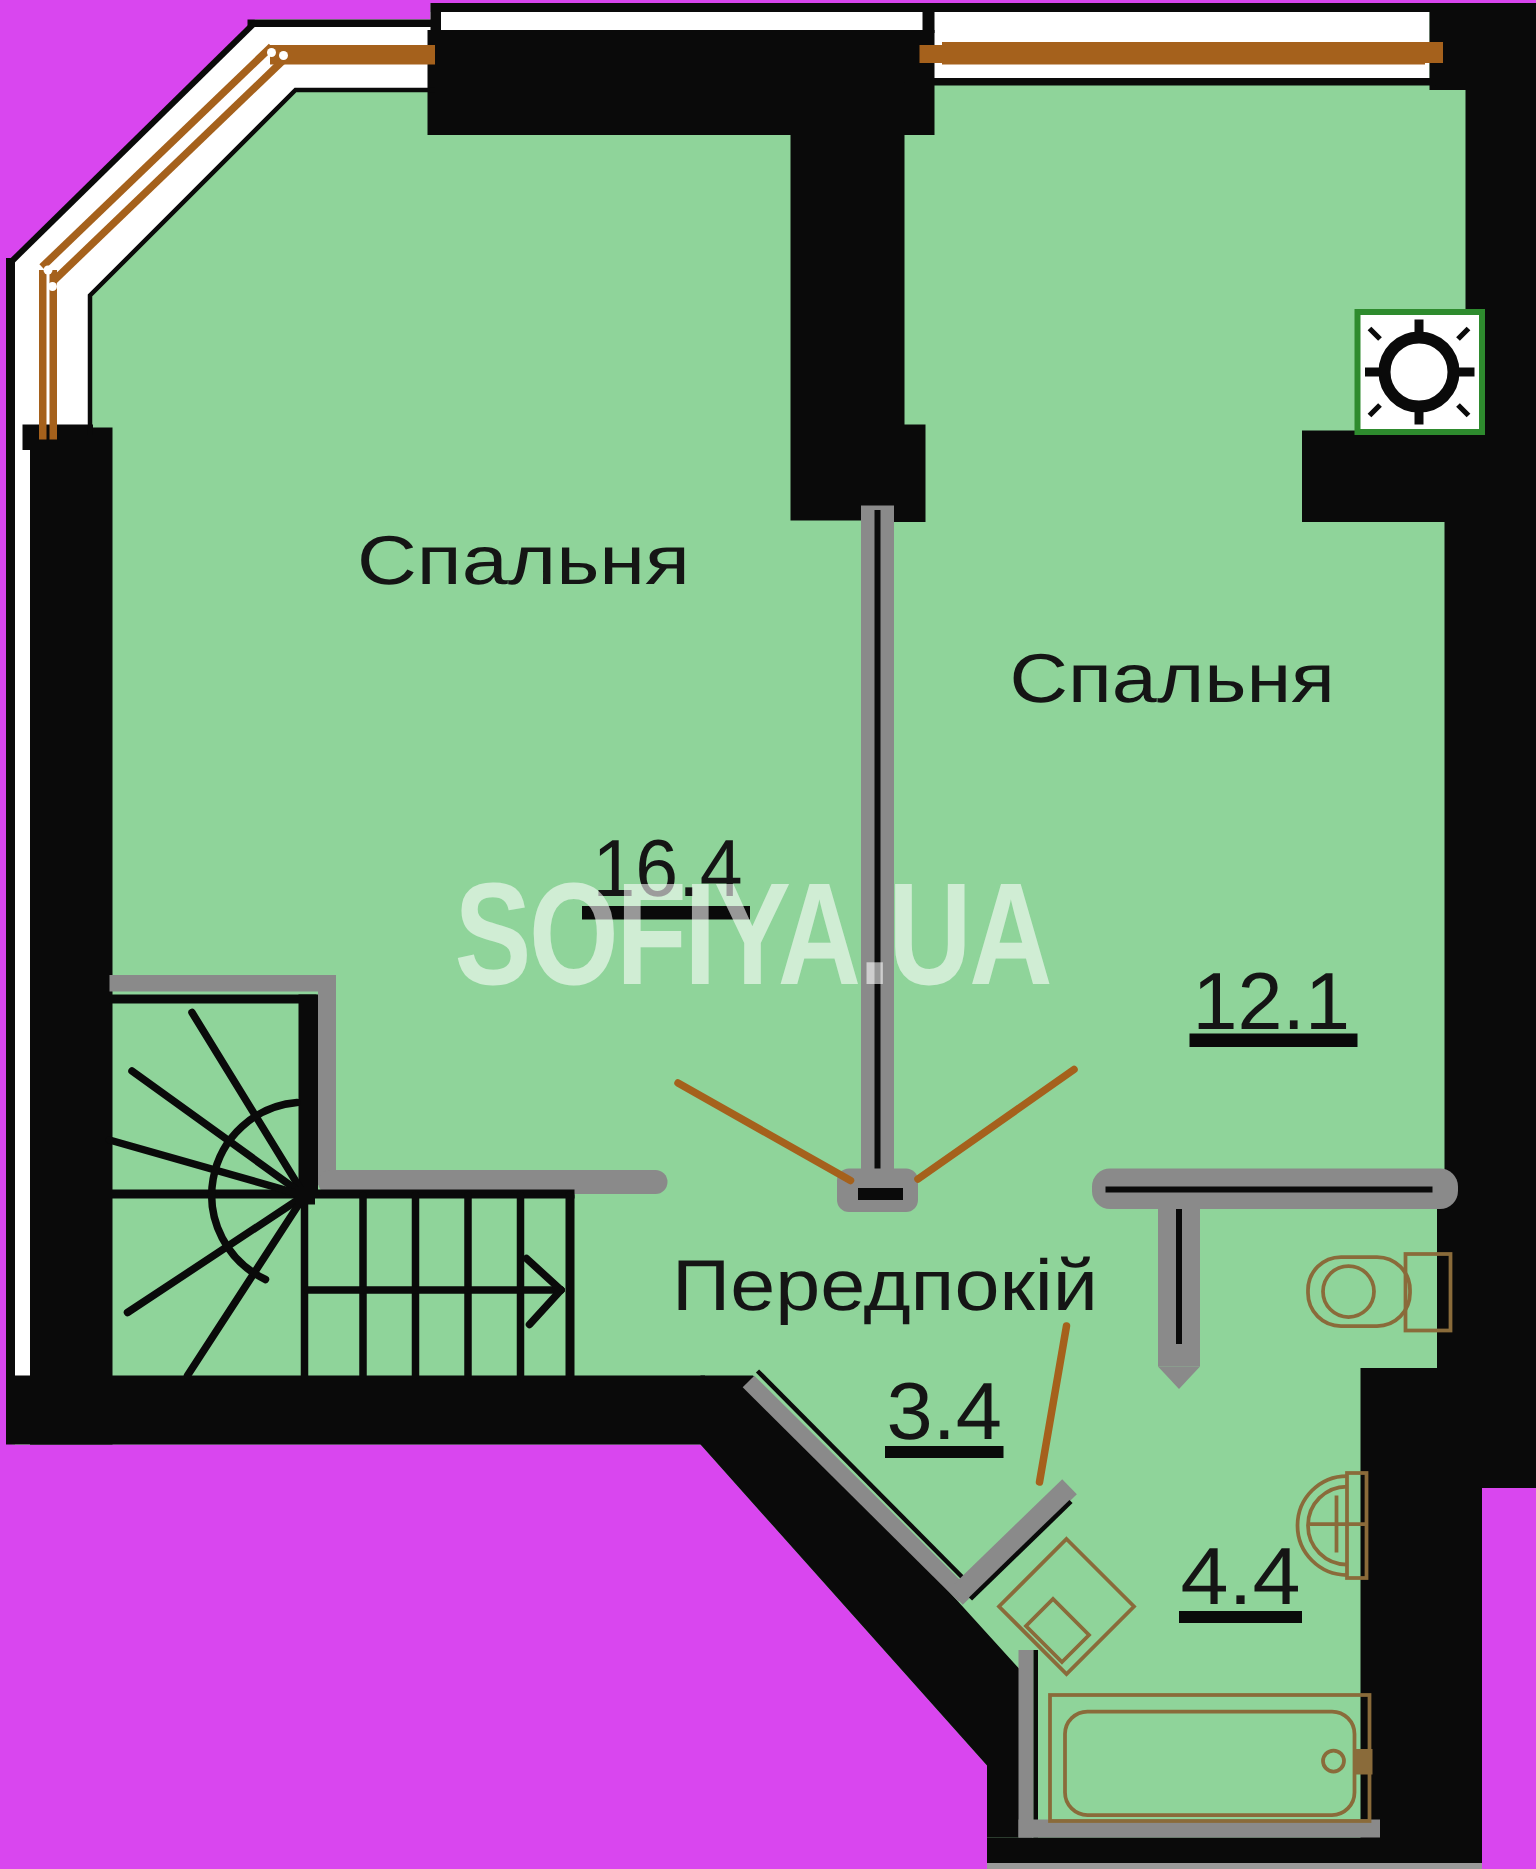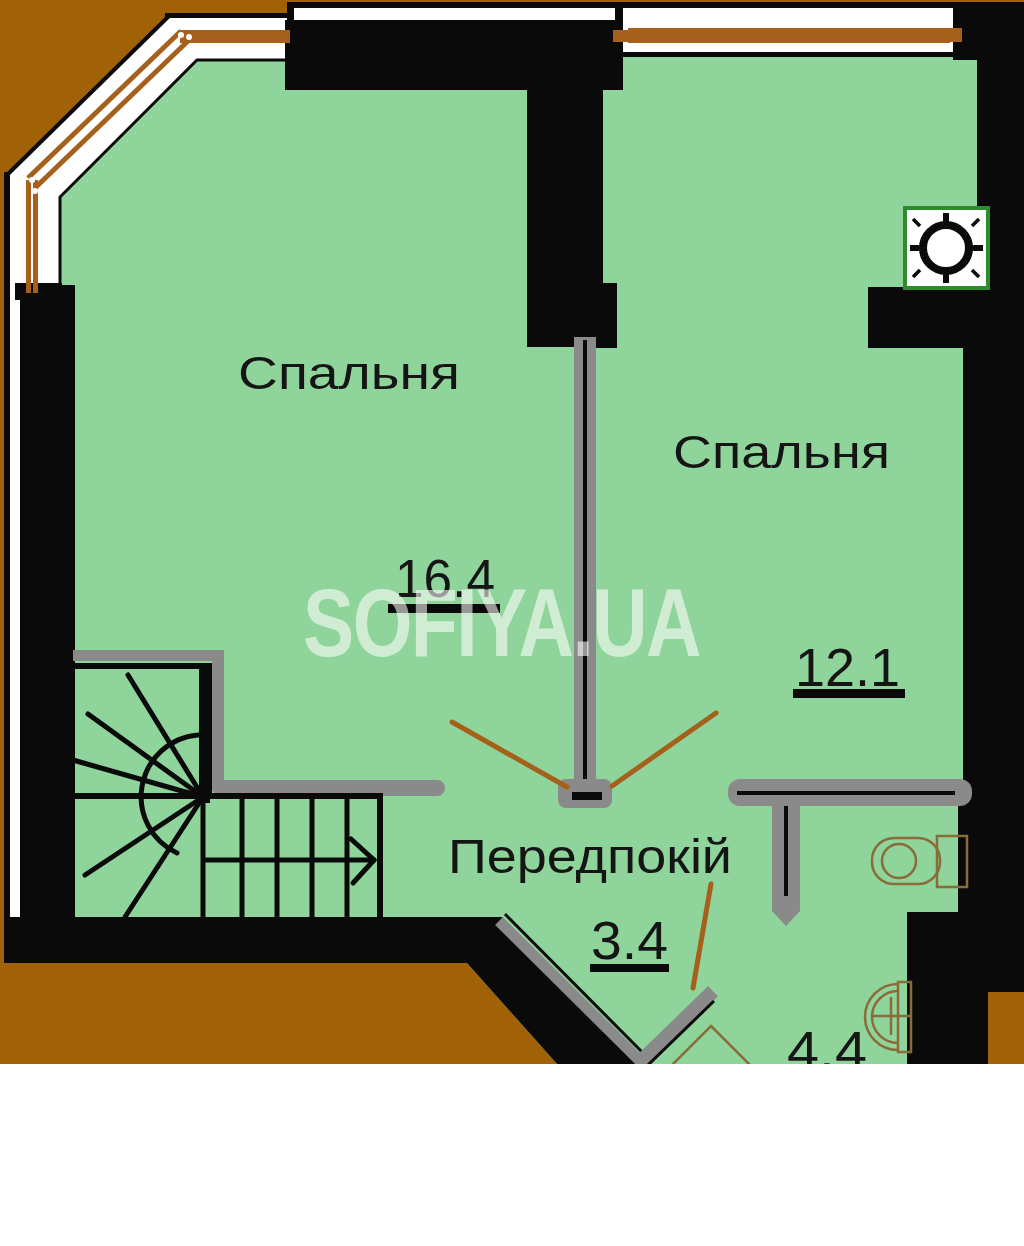--- a/index.html
+++ b/index.html
@@ -1,17 +1,17 @@
 <!DOCTYPE html>
 <html style="--floor: #8FD49A; --wall: #0A0A0A; --partition: #8A8A8A; --sliver: #9A9A9A; --window-brown: #A5611C; --fixture-brown: #8A6B3A; --vent-green: #2E8B2E; --label: #151515; --watermark: rgba(255,255,255,0.58);"><head>
 <meta charset="utf-8">
 <style>
   html,body{margin:0;padding:0;background:#fff;}
   .stage{
-    position:relative;width:1024px;height:1064px;background:#a16207;overflow:hidden;
+    position:relative;width:1024px;height:1246px;background:#d946ef;overflow:hidden;
     font-family:"Liberation Sans", sans-serif;
   }
   svg{display:block}
   .floor{fill:var(--floor,#8FD49A);}
   .white{fill:#FFFFFF;}
   .wall{fill:var(--wall,#0A0A0A);}
   .wall-stroke{stroke:var(--wall,#0A0A0A);fill:none;}
   .gray{fill:var(--partition,#8A8A8A);}
   .gray-stroke{stroke:var(--partition,#8A8A8A);fill:none;}
   .sliver{fill:var(--sliver,#9A9A9A);}

